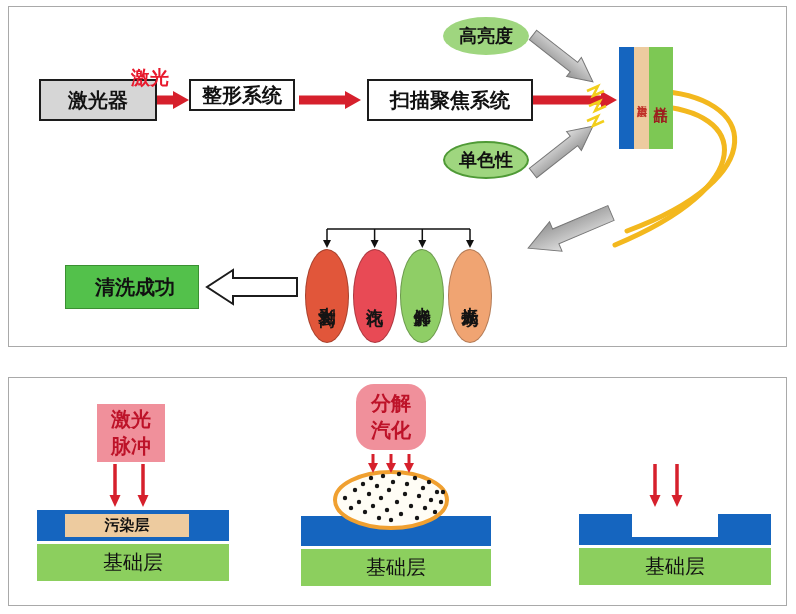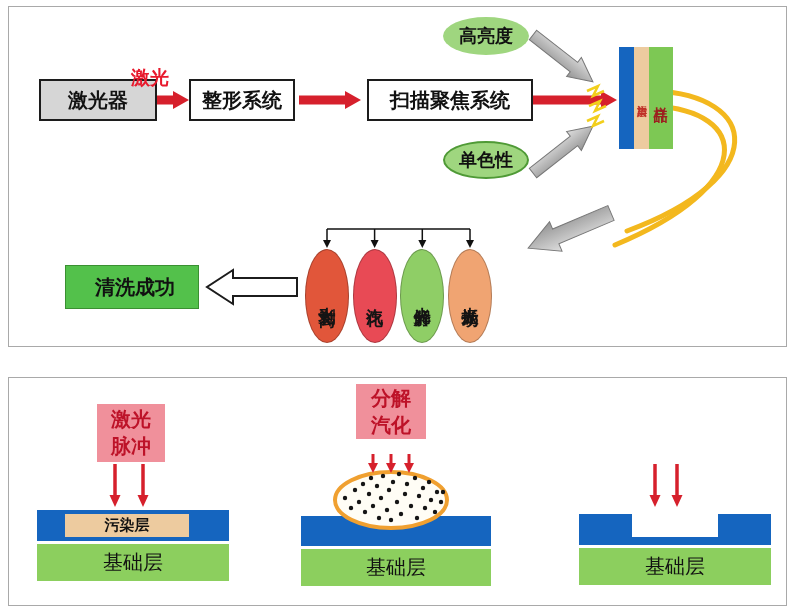--- a/index.html
+++ b/index.html
@@ -73,21 +73,21 @@
 
       <polygon points="0,-9 64,-9 64,-17 90,0 64,17 64,9 0,9" transform="translate(288,280) rotate(180)" fill="#ffffff" stroke="#1c1c1c" stroke-width="2"></polygon>
     </svg>
 
     <div class="node box" style="left: 6px; top: 72px; width: 118px; height: 42px; background-color: rgb(214, 214, 214); margin-left: 24px;">
       <span>激光器</span>
     </div>
 
     <div class="beam-label" style="left:122px;top:58px;">激光</div>
 
-    <div class="node box" style="left:180px;top:72px;width:106px;height:42px;">
+    <div class="node box" style="left:180px;top:72px;width:106px;height:32px;">
       <span>整形系统</span>
     </div>
 
     <div class="node box" style="left:350px;top:72px;width:166px;height:42px;margin-left:8px;">
       <span>扫描聚焦系统</span>
     </div>
 
     <div class="node prop" style="left: 434px; top: 10px; width: 86px; height: 38px; background-color: rgb(159, 214, 127); border-color: rgb(79, 154, 54);">
       <span>高亮度</span>
     </div>
@@ -204,18 +204,18 @@
         <polygon class="red-arrow" points="640.5,117 651.5,117 646,129"></polygon>
         <line x1="668" y1="86" x2="668" y2="118" stroke="#d6202c" stroke-width="3.5"></line>
         <polygon class="red-arrow" points="662.5,117 673.5,117 668,129"></polygon>
       </g>
     </svg>
 
     <div class="node pink" style="left: 88px; top: 26px; width: 68px; height: 58px; z-index: 4; background-color: rgb(240, 144, 155); color: rgb(189, 18, 40);">
       <span style="white-space:pre-line;">激光
 脉冲</span>
     </div>
-    <div class="node pink" style="left: 347px; top: 6px; width: 70px; height: 55px; z-index: 4; background-color: rgb(240, 144, 155); color: rgb(189, 18, 40);">
+    <div class="node pink" style="left: 347px; top: 6px; width: 70px; height: 66px; z-index: 4; background-color: rgb(240, 144, 155); color: rgb(189, 18, 40); border-radius: 18px;">
       <span style="white-space:pre-line;">分解
 汽化</span>
     </div>
   </section>
 </div>
 
 </body></html>

